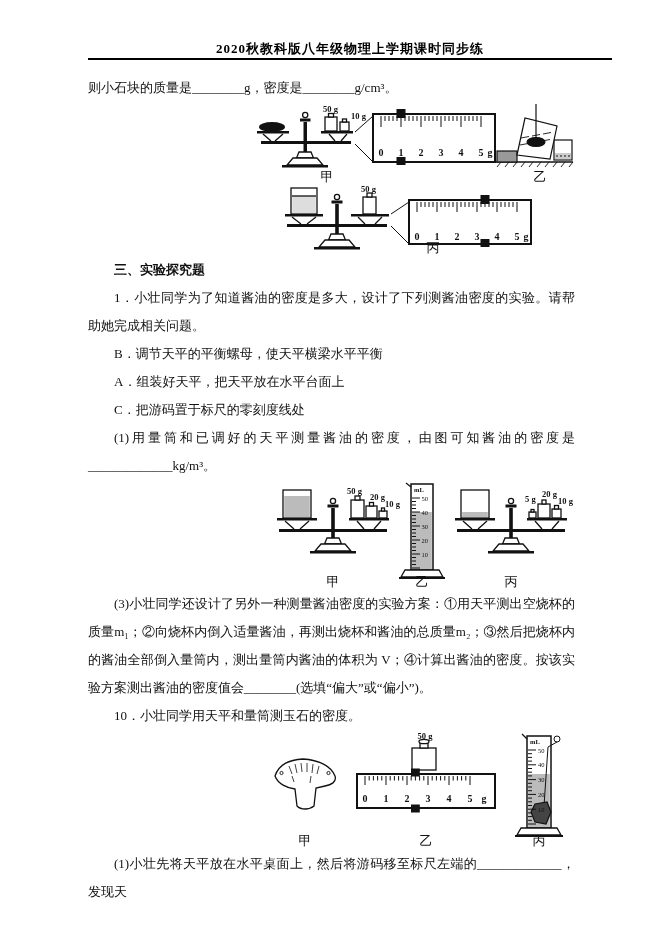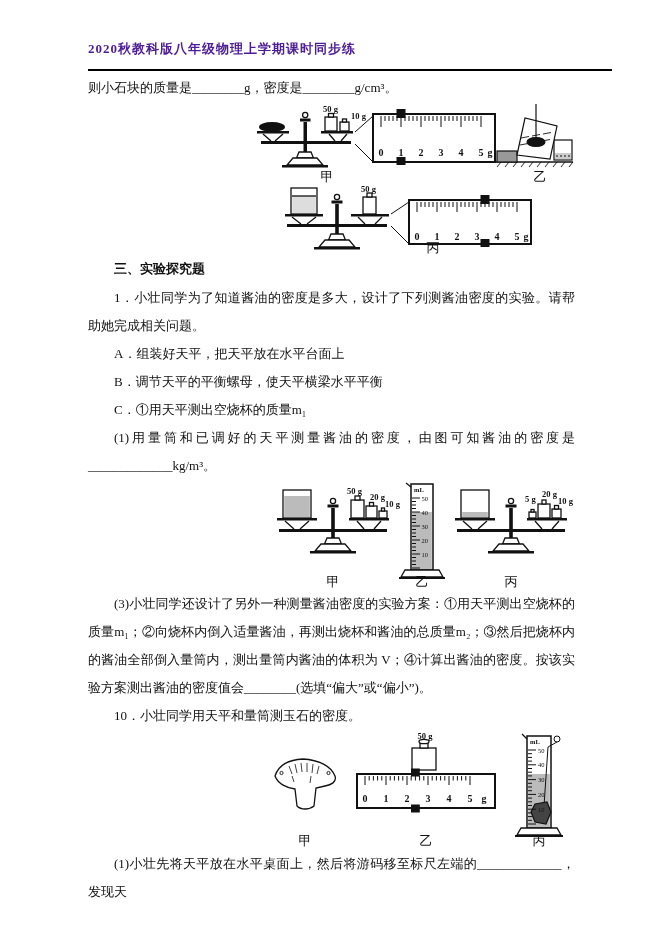--- a/index.html
+++ b/index.html
@@ -1,25 +1,25 @@
 <!DOCTYPE html>
 <html><head>
 <meta charset="utf-8">
 <style>
   html,body{margin:0;padding:0;background:#ffffff;}
   .page{position:relative;width:661px;height:935px;background:#fff;overflow:hidden;
         font-family:"Liberation Serif","DejaVu Serif",serif;color:#111;}
-  .header{position:absolute;top:40px;left:88px;width:524px;
-          font-size:13px;font-weight:bold;color:#4c1d95;letter-spacing:1px;
-          border-bottom:2px solid #000;padding-bottom:11px;}
+  .header{position:absolute;top:40px;left:88px;width:524px;text-align:center;
+          font-size:13px;font-weight:bold;color:#000000;letter-spacing:1px;
+          border-bottom:2px solid #000;padding-bottom:0;}
   .content{position:absolute;top:74px;left:88px;width:487px;font-size:13px;
            line-height:28px;text-align:justify;}
   .content p{margin:0;}
   .ind{text-indent:2em;}
-  .section{font-weight:bold;font-family:Liberation Mono, monospace;}
+  .section{font-weight:bold;font-family:Liberation Serif, serif;}
   .fig{text-align:right;margin:2px 0;}
   svg{display:inline-block;vertical-align:top;}
   svg text{font-family:"Liberation Serif","DejaVu Serif",serif;fill:#111;}
   .cap{font-size:13px;text-anchor:middle;}
   .rnum{font-size:10px;text-anchor:middle;font-weight:bold;}
   .wlabel{font-size:8.5px;font-weight:bold;}
   .cnum{font-size:6.5px;}
   .cunit{font-size:6.5px;font-weight:bold;}
 </style>
 </head>
@@ -177,23 +177,23 @@
           <text class="rnum" x="243" y="52">g</text>
           <rect x="197.5" y="7" width="9" height="9" fill="#111"></rect>
           <rect x="197.5" y="51" width="9" height="8" fill="#111"></rect>
         </g>
         <text class="cap" x="178" y="148">丙</text>
       </svg>
     </div>
 
     <p class="ind section">三、实验探究题</p>
     <p class="ind">1．小壮同学为了知道酱油的密度是多大，设计了下列测酱油密度的实验。请帮助她完成相关问题。</p>
+    <p class="ind">B．调节天平的平衡螺母，使天平横梁水平平衡</p>
     <p class="ind">A．组装好天平，把天平放在水平台面上</p>
-    <p class="ind">B．调节天平的平衡螺母，使天平横梁水平平衡</p>
-    <p class="ind">C．①用天平测出空烧杯的质量m₁</p>
+    <p class="ind">C．把游码置于标尺的零刻度线处</p>
     <p class="ind">(1)用量筒和已调好的天平测量酱油的密度，由图可知酱油的密度是_____________kg/m³。</p>
 
     <div class="fig">
       <svg width="310" height="106" viewBox="0 0 310 106">
         <g transform="translate(12,4)" stroke="#111" fill="none" stroke-width="1.3">
           <rect x="6" y="4" width="28" height="28" fill="#fff"></rect>
           <rect x="7.2" y="10" width="25.6" height="21" fill="#bbb" stroke="none"></rect>
           <rect x="0" y="32" width="40" height="2.5" fill="#111" stroke="none"></rect>
           <path d="M8,35 L17,43 M32,35 L23,43"></path>
           <rect x="2" y="43" width="108" height="3" fill="#111" stroke="none"></rect>

